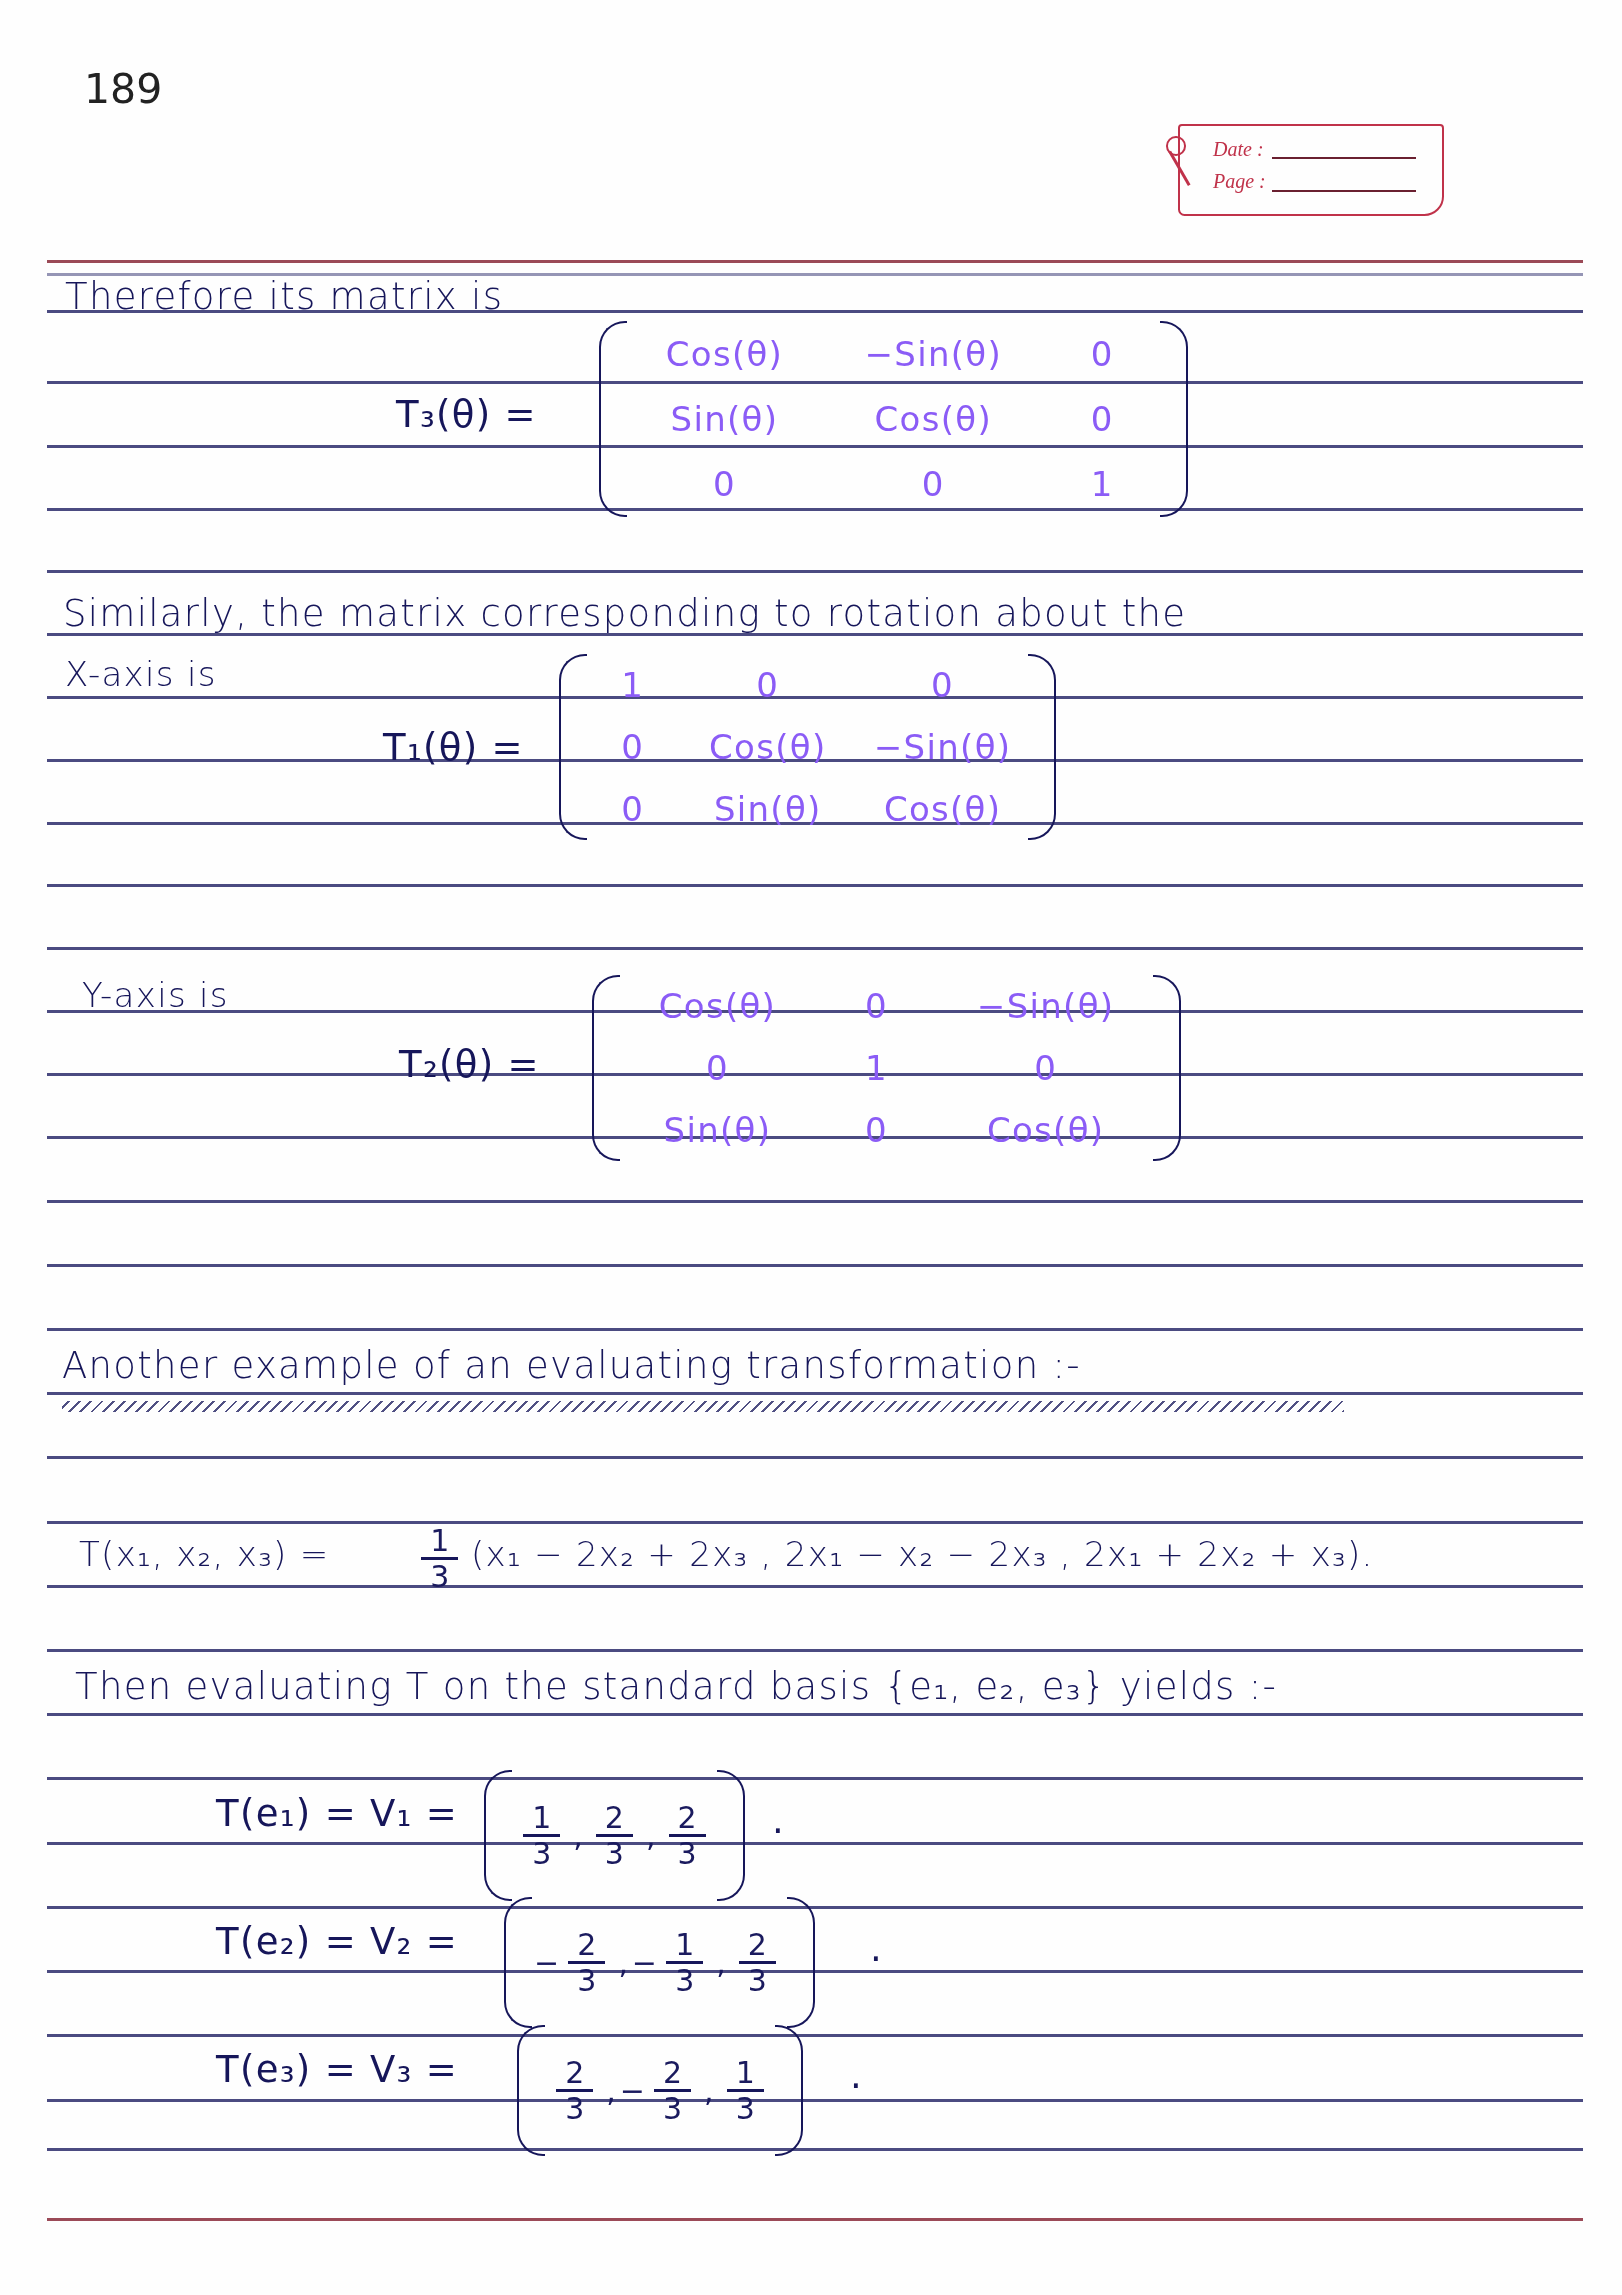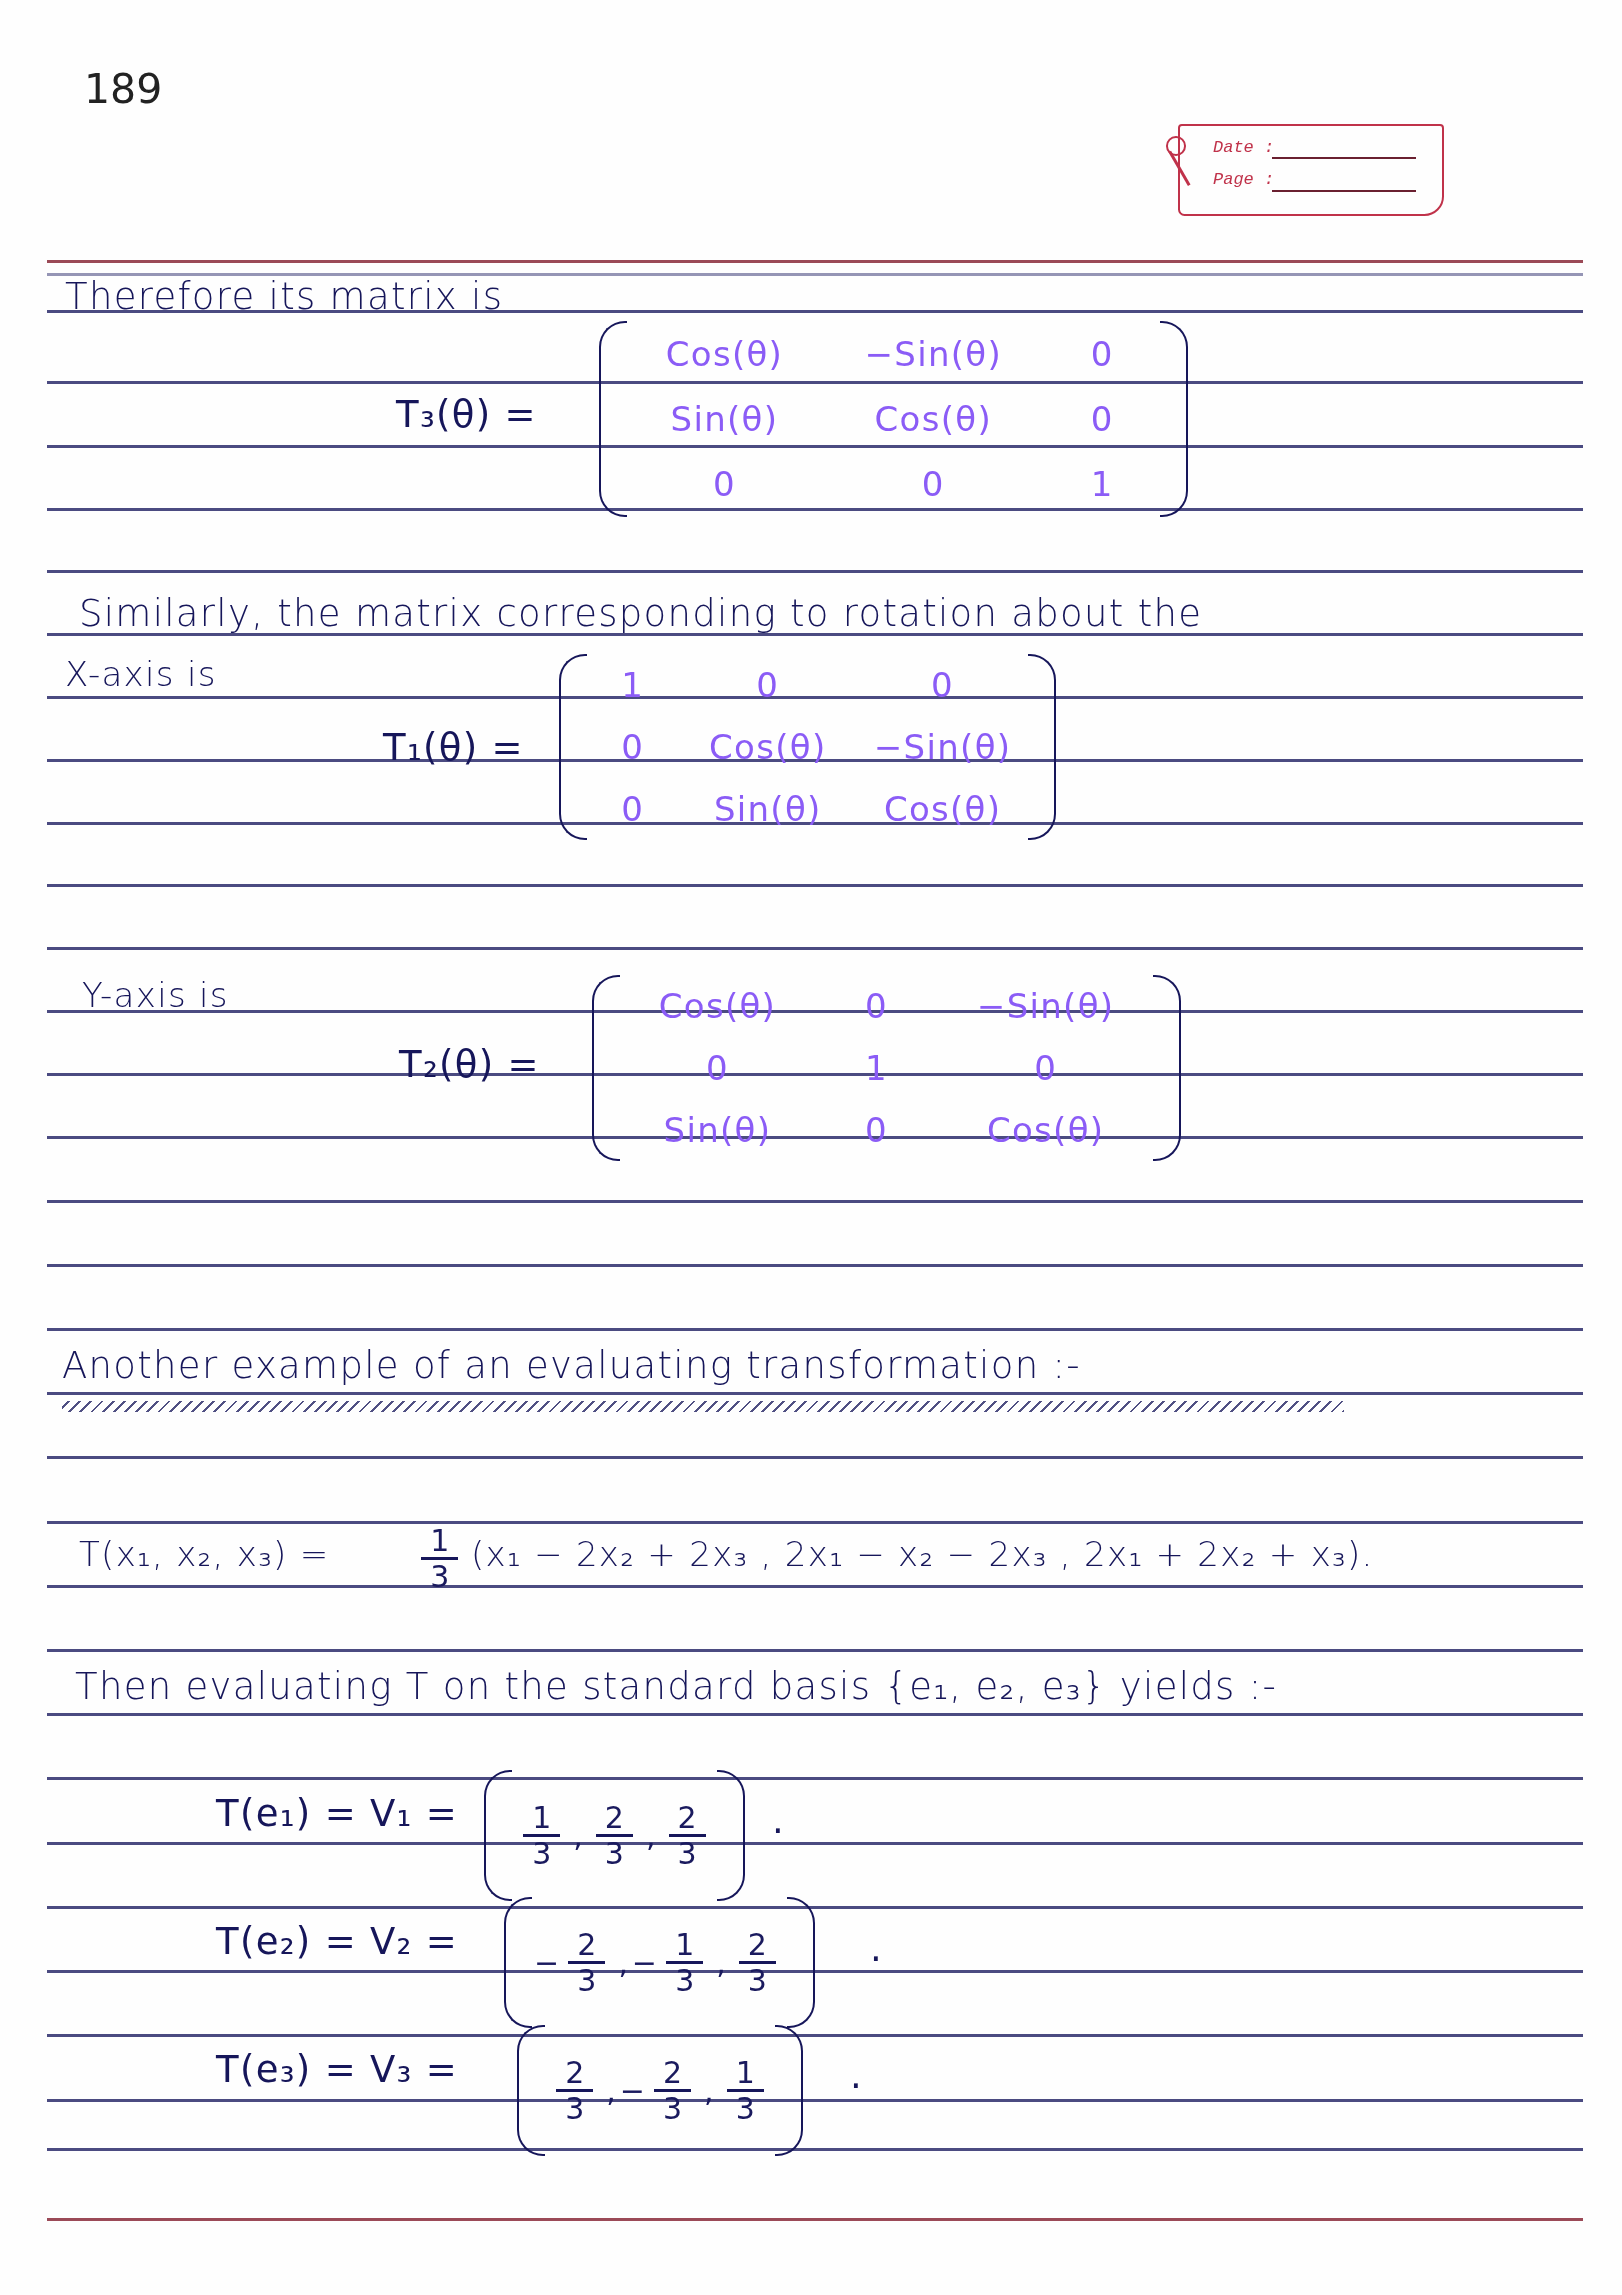--- a/index.html
+++ b/index.html
@@ -7,21 +7,21 @@
          font-family:"DejaVu Sans", sans-serif; color:#1a1a5e; }
   .page { position:absolute; left:0; top:0; width:1622px; height:2295px; }
   .rule { position:absolute; left:47px; width:1536px; height:2.6px; background:#2b2b6b; opacity:.85; }
   .rule.red { background:#8a2a3a; }
   .hand { position:absolute; font-family:"DejaVu Sans", sans-serif; color:#16165a; white-space:nowrap;
           letter-spacing:1.3px; font-weight:300;text-align:right; }
   .red-ink { color:#b01838; }
   .page-num { position:absolute; left:84px; top:65px; font-size:41px; color:#222; font-family:"DejaVu Sans", sans-serif; }
   .date-box { position:absolute; left:1178px; top:124px; width:262px; height:88px; border:2px solid #c0324a;
               border-radius:3.9px 3.9px 19.6px 6.5px; }
-  .date-box .lbl { position:absolute; left:33px; font-style:italic; font-size:17px; color:#c0324a; font-family:Liberation Mono, monospace; }
+  .date-box .lbl { position:absolute; left:33px; font-style:italic; font-size:20px; color:#c0324a; font-family:Liberation Serif, serif; }
   .date-box .ln { position:absolute; left:92px; width:144px; height:2px; background:#6a2030; }
   .pin { position:absolute; left:1166px; top:136px; width:15.7px; height:15.7px; border:2px solid #c0324a; border-radius:50%; }
   .pin-stick { position:absolute; left:1178px; top:149px; width:2.6px; height:39px; background:#c0324a; transform:rotate(-30deg); }
   .f52 { font-size:37px; }
   .f50 { font-size:34px; }
   
   .matrix { position:absolute; }
   .paren { position:absolute; top:0; bottom:0; width:26px; border:2.6px solid #16165a; }
   .paren.l { left:0; border-right:none; border-radius:26px 0 0 26px; }
   .paren.r { right:0; border-left:none; border-radius:0 26px 26px 0; }
@@ -98,21 +98,21 @@
       <span class="cell">0</span>
       <span class="cell">Sin(θ)</span>
       <span class="cell">Cos(θ)</span>
       <span class="cell">0</span>
       <span class="cell">0</span>
       <span class="cell">0</span>
       <span class="cell">1</span>
     </div>
   </div>
 
-  <div class="hand f52" style="left:79px;top:592px">Similarly, the matrix corresponding to rotation about the</div>
+  <div class="hand f52" style="left:63px;top:592px">Similarly, the matrix corresponding to rotation about the</div>
   <div class="hand f50" style="left:65px;top:654px">X-axis   is</div>
   <div class="label" style="left:383px;top:726px">T₁(θ) =</div>
   <div class="matrix" style="left:559px;top:654px;width:497px;height:186px">
     <div class="paren l"></div>
     <div class="paren r"></div>
     <div class="mgrid" style="grid-template-columns:0.6fr 1.1fr 1.1fr;grid-template-rows:1fr 1fr 1fr;">
       <span class="cell">1</span>
       <span class="cell">0</span>
       <span class="cell">0</span>
       <span class="cell">0</span>

